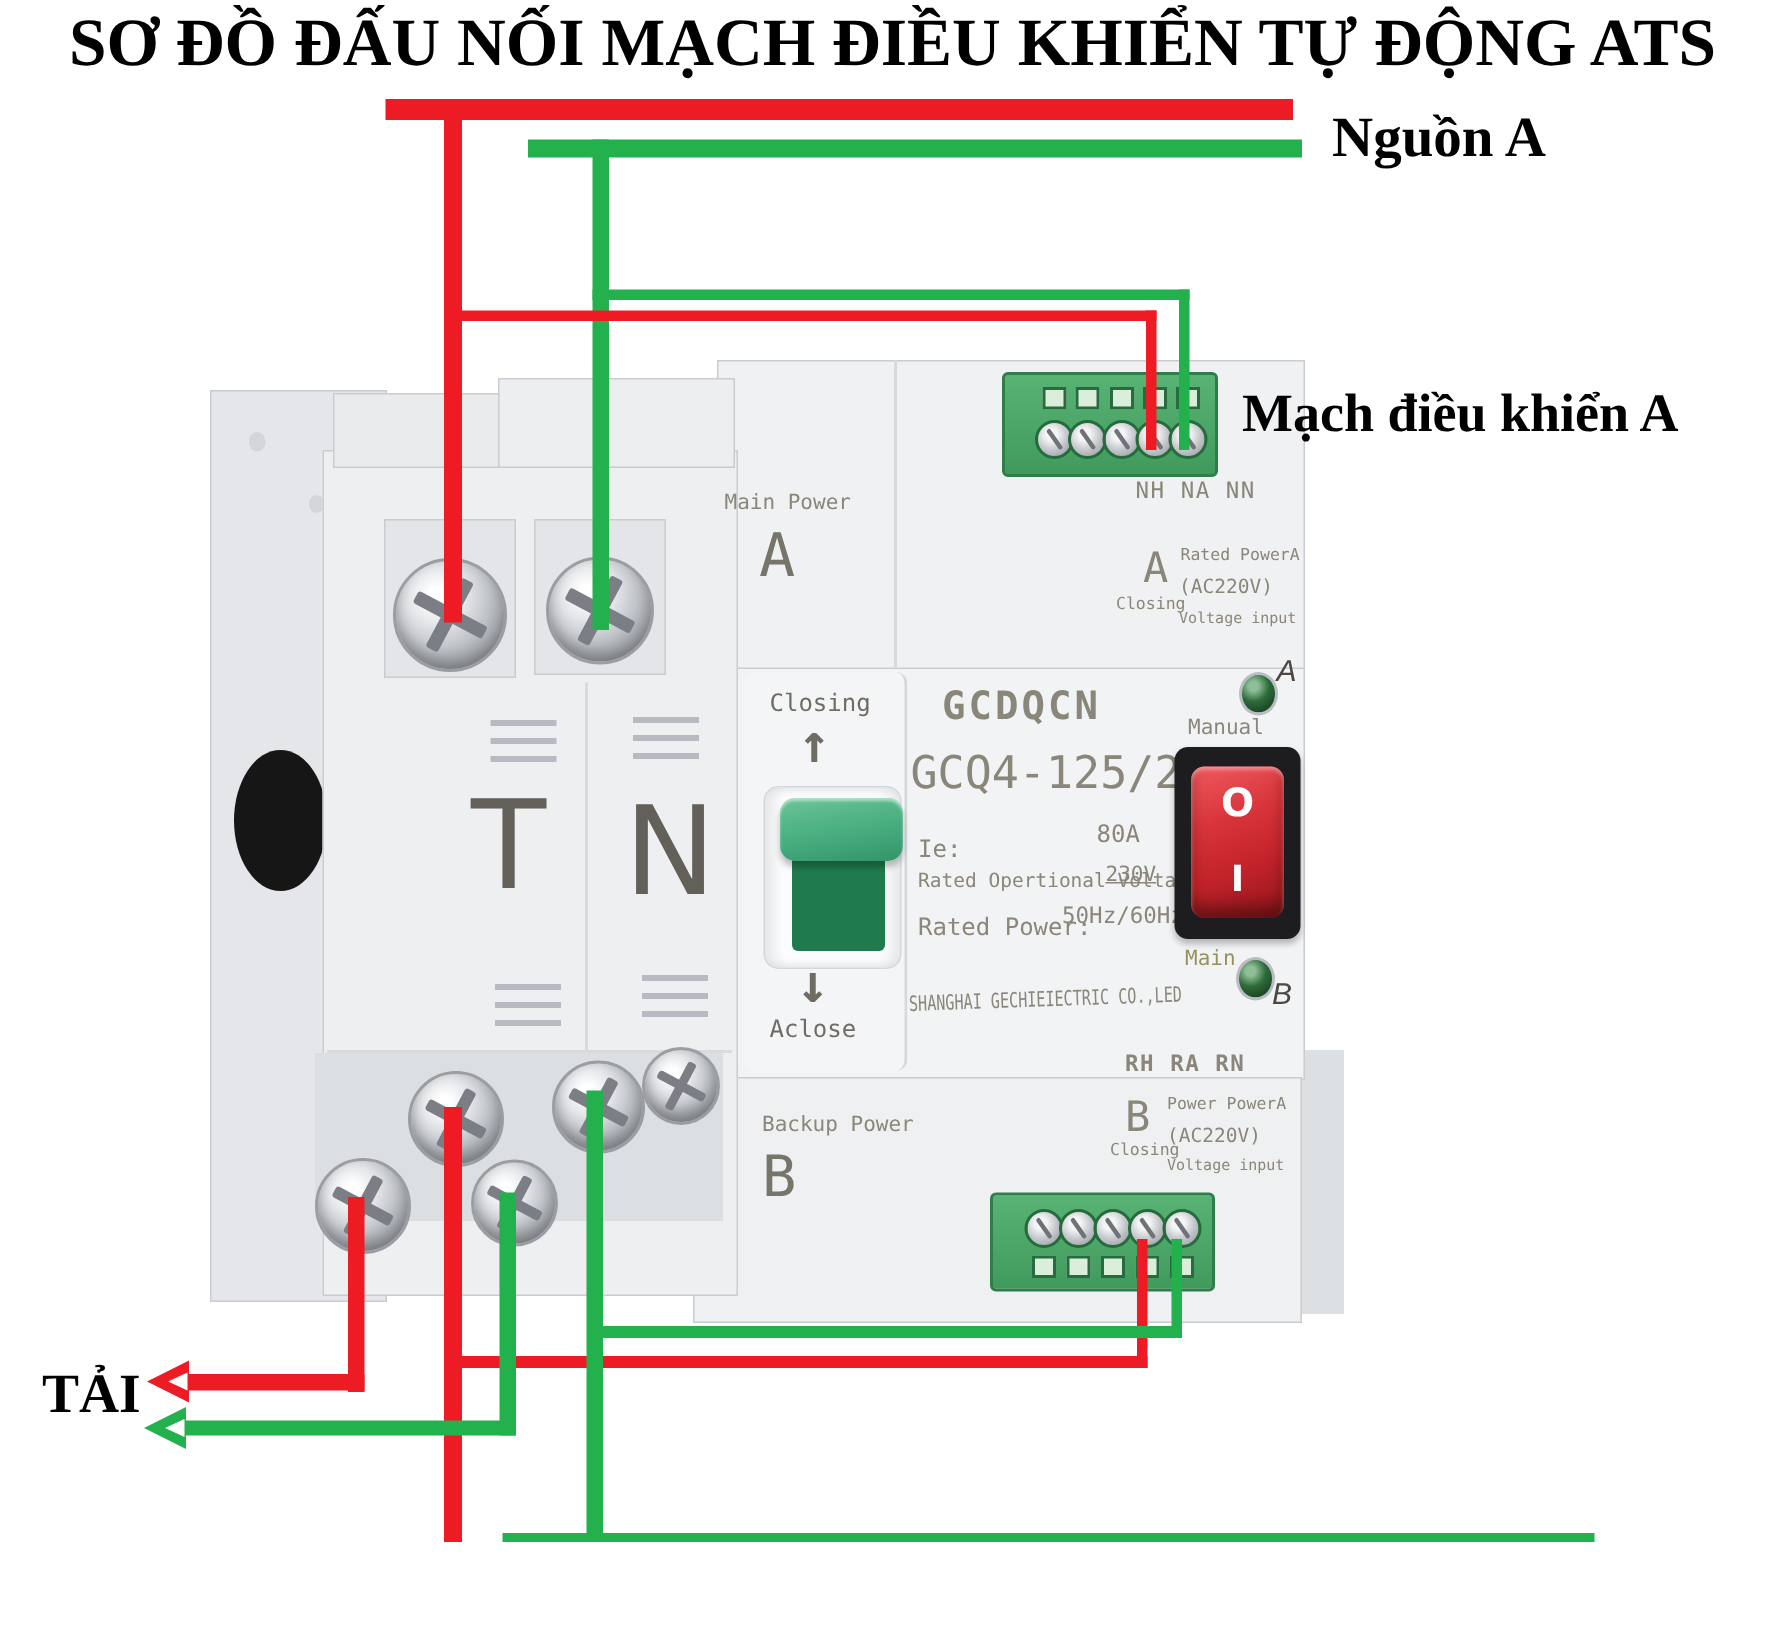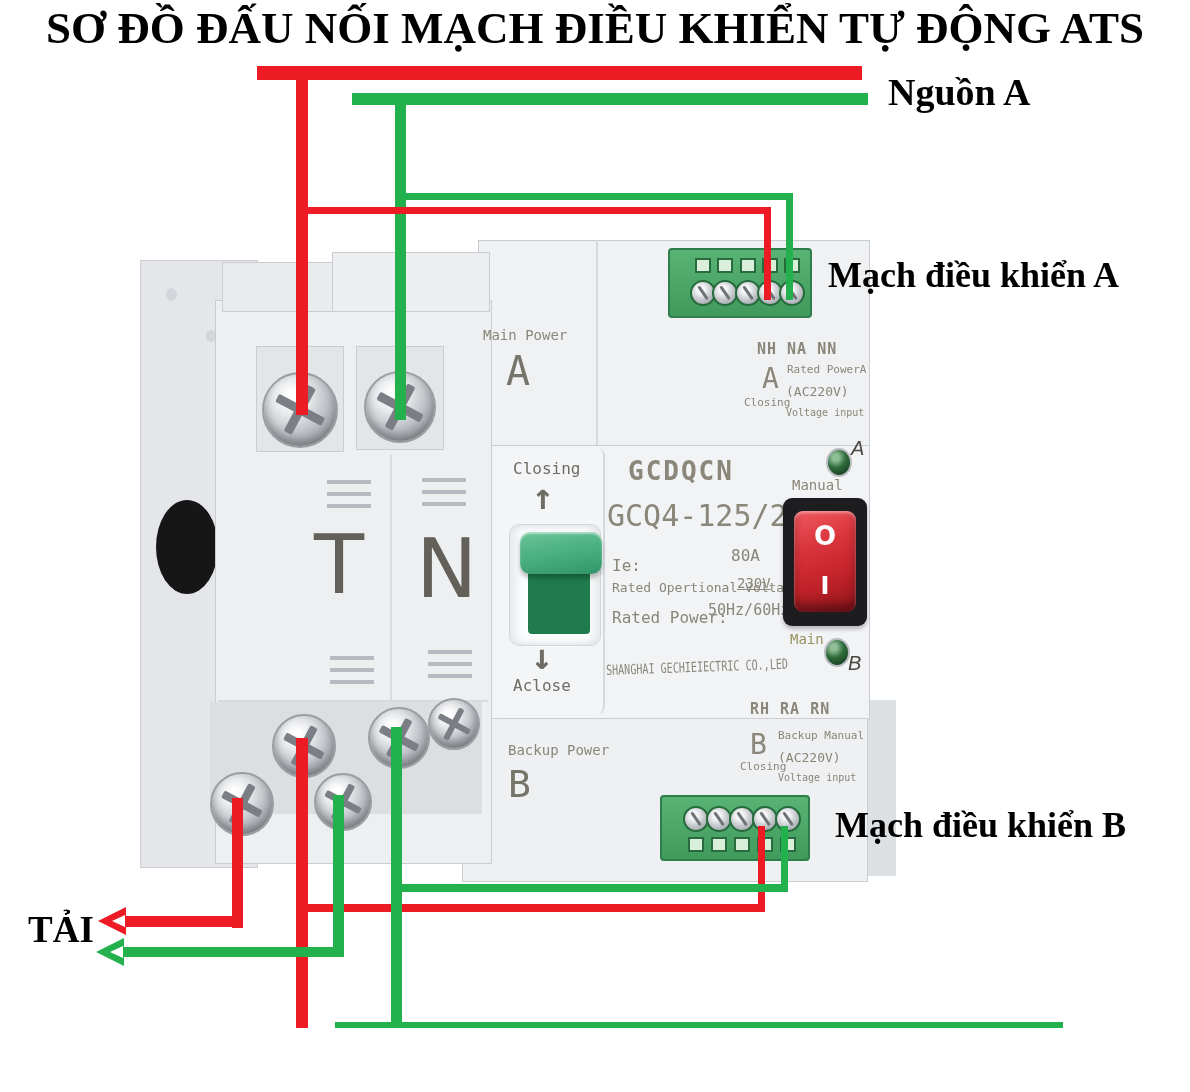--- a/index.html
+++ b/index.html
@@ -90,21 +90,21 @@
   <div class="vent" style="left:327px;top:480px;"></div>
   <div class="vent" style="left:422px;top:478px;"></div>
   <div class="vent" style="left:330px;top:656px;"></div>
   <div class="vent" style="left:428px;top:650px;"></div>
 
   <div class="abs" style="left:314px;top:524px;font-family:'DejaVu Sans',sans-serif;font-size:82px;color:#63605a;z-index:22;line-height:1;">T</div>
   <div class="abs" style="left:416px;top:528px;font-family:'DejaVu Sans',sans-serif;font-size:82px;color:#63605a;z-index:22;line-height:1;">N</div>
 
   <div class="abs print" style="left:483px;top:327px;font-size:14px;z-index:20;text-align:right;">Main Power</div>
   <div class="abs print" style="left:506px;top:348px;font-size:40px;color:#77746a;z-index:20;">A</div>
-  <div class="abs print" style="left:757px;top:340px;font-size:15px;font-weight:bold;letter-spacing:1px;z-index:20;">NH NA NN</div>
+  <div class="abs print" style="left:757px;top:318px;font-size:15px;font-weight:normal;letter-spacing:1px;z-index:20;">NH NA NN</div>
   <div class="abs print" style="left:762px;top:362px;font-size:28px;z-index:20;">A</div>
   <div class="abs print" style="left:744px;top:396px;font-size:11px;z-index:20;">Closing</div>
   <div class="abs print" style="left:787px;top:363px;font-size:11px;z-index:20;">Rated PowerA</div>
   <div class="abs print" style="left:786px;top:384px;font-size:13px;z-index:20;">(AC220V)</div>
   <div class="abs print" style="left:786px;top:407px;font-size:10px;z-index:20;">Voltage input</div>
 
   <div class="tblock" style="left:668px;top:248px;width:140px;height:66px;">
     <div class="tpin" style="left:25px;top:8px;"></div>
     <div class="tpin" style="left:47px;top:8px;"></div>
     <div class="tpin" style="left:70px;top:8px;"></div>
@@ -149,21 +149,21 @@
   </div>
   <div class="abs print" style="left:790px;top:631px;font-size:14px;color:#98915f;z-index:26;">Main</div>
   <div class="led" style="left:824px;top:638px;"></div>
   <div class="abs" style="left:848px;top:652px;font-size:20px;font-style:italic;color:#4a4840;z-index:26;">B</div>
 
   <div class="abs print" style="left:508px;top:742px;font-size:14px;z-index:20;">Backup Power</div>
   <div class="abs print" style="left:508px;top:762px;font-size:38px;color:#77746a;z-index:20;">B</div>
   <div class="abs print" style="left:750px;top:700px;font-size:15px;font-weight:bold;letter-spacing:1px;z-index:20;">RH RA RN</div>
   <div class="abs print" style="left:750px;top:728px;font-size:28px;z-index:20;">B</div>
   <div class="abs print" style="left:740px;top:760px;font-size:11px;z-index:20;">Closing</div>
-  <div class="abs print" style="left:778px;top:729px;font-size:11px;z-index:20;">Backup Manual</div>
+  <div class="abs print" style="left:778px;top:729px;font-size:11px;z-index:20;">Power PowerA</div>
   <div class="abs print" style="left:778px;top:750px;font-size:13px;z-index:20;">(AC220V)</div>
   <div class="abs print" style="left:778px;top:772px;font-size:10px;z-index:20;">Voltage input</div>
 
   <div class="tblock" style="left:660px;top:795px;width:146px;height:62px;">
     <div class="tscrew" style="left:21px;top:9px;"></div>
     <div class="tscrew" style="left:44px;top:9px;"></div>
     <div class="tscrew" style="left:67px;top:9px;"></div>
     <div class="tscrew" style="left:90px;top:9px;"></div>
     <div class="tscrew" style="left:113px;top:9px;"></div>
     <div class="tpin" style="left:26px;top:40px;"></div>
@@ -200,16 +200,15 @@
   <div class="wire wg" style="left:333px;top:795px;width:11px;height:162px;"></div>
   <div class="wire wg" style="left:124px;top:947px;width:220px;height:10px;"></div>
 
   <div class="arrow-l" style="left:98px;top:907px;border-right:28px solid #ed1c24;"></div>
   <div class="arrow-l inner" style="left:112px;top:915px;border-right:13px solid #ffffff;"></div>
   <div class="arrow-l" style="left:96px;top:938px;border-right:28px solid #22b14c;"></div>
   <div class="arrow-l inner" style="left:110px;top:946px;border-right:13px solid #ffffff;"></div>
 
   <div class="abs viet" style="left:888px;top:70px;font-size:38px;z-index:50;">Nguồn A</div>
   <div class="abs viet" style="left:828px;top:254px;font-size:36px;z-index:50;">Mạch điều khiển A</div>
-  <div class="abs viet" style="left:835px;top:804px;font-size:36px;z-index:50;">Mạch điều khiển B</div>
   <div class="abs viet" style="left:28px;top:908px;font-size:37px;z-index:50;">TẢI</div>
 
 </div>
 
 </body></html>

